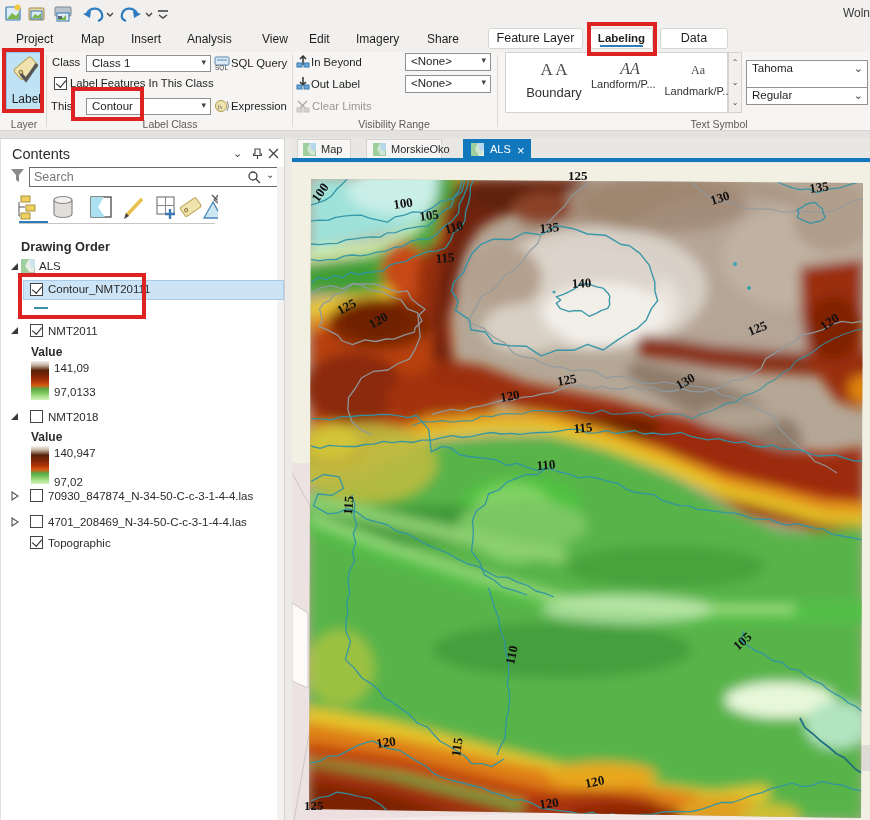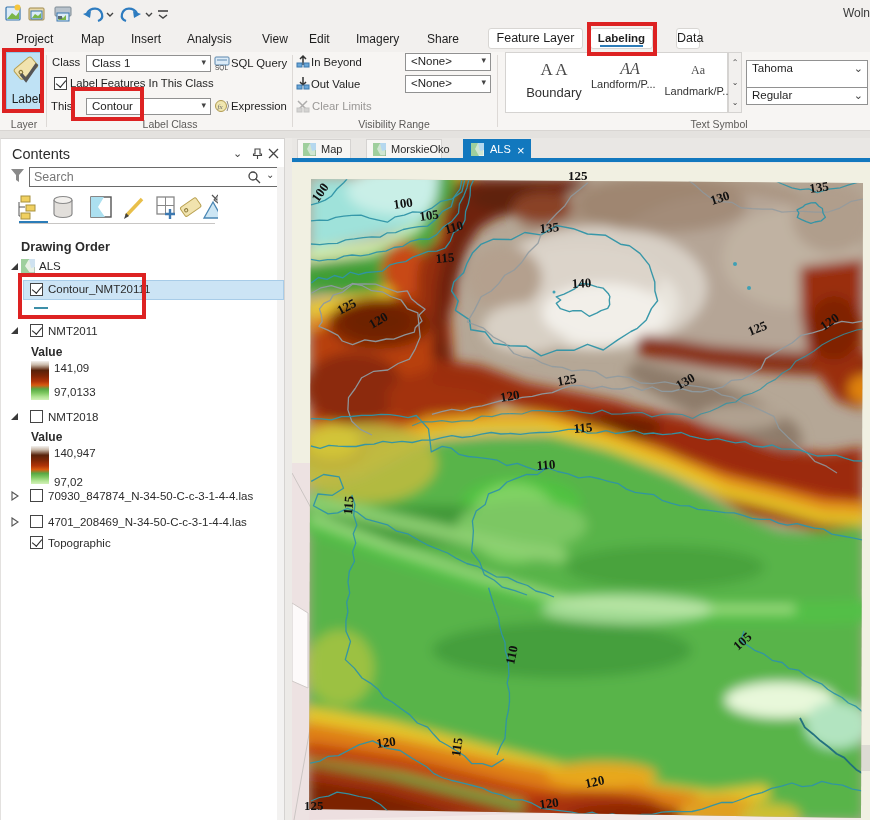--- a/index.html
+++ b/index.html
@@ -60,21 +60,21 @@
 <div class="rtab" style="left:16px">Project</div>
 <div class="rtab" style="left:81px">Map</div>
 <div class="rtab" style="left:131px">Insert</div>
 <div class="rtab" style="left:187px">Analysis</div>
 <div class="rtab" style="left:262px">View</div>
 <div class="rtab" style="left:309px">Edit</div>
 <div class="rtab" style="left:356px">Imagery</div>
 <div class="rtab" style="left:427px">Share</div>
 <div class="chip" style="left:488px;width:95px">Feature Layer</div>
 <div class="chip" style="left:590px;width:63px;font-weight:bold;font-size:11.5px">Labeling<div style="position:absolute;left:9px;right:9px;bottom:1px;height:2.5px;background:#2b7cb8"></div></div>
-<div class="chip" style="left:676px;width:24px">Data</div>
+<div class="chip" style="left:660px;width:68px">Data</div>
 </div>
 
 <div id="ribbon">
 <div class="vsep" style="left:46px"></div>
 <div class="vsep" style="left:292px"></div>
 <div class="vsep" style="left:497px"></div>
 
 <div class="abs" style="left:6px;top:0px;width:35px;height:58px;background:#bfe2f5;border:1px solid #8ec6e8"></div>
 <svg class="abs" style="left:9px;top:2px" width="30" height="34" viewBox="0 0 30 34">
  <g transform="rotate(-40 15 15)">
@@ -120,21 +120,21 @@
 <div class="rlab" style="left:311px;top:4px">In Beyond</div>
 <div class="dd" style="left:405px;top:1px;width:86px;height:18px">
       <span>&lt;None&gt;</span>
       <span class="chev">▾</span>
     </div>
 <svg class="abs" style="left:296px;top:24px" width="14" height="14" viewBox="0 0 14 14">
       <path d="M 7 1 L 7 9 M 4 6 L 7 9 L 10 6" stroke="#333" stroke-width="1.5" fill="none"></path>
       <rect x="1" y="9" width="5" height="4" fill="#6aa7d8" stroke="#3c78ad"></rect>
       <rect x="8" y="9" width="5" height="4" fill="#6aa7d8" stroke="#3c78ad"></rect>
     </svg>
-<div class="rlab" style="left:311px;top:26px">Out Value</div>
+<div class="rlab" style="left:311px;top:26px">Out Label</div>
 <div class="dd" style="left:405px;top:23px;width:86px;height:18px">
       <span>&lt;None&gt;</span>
       <span class="chev">▾</span>
     </div>
 <svg class="abs" style="left:296px;top:47px" width="14" height="14" viewBox="0 0 14 14" opacity="0.45">
       <path d="M 2 2 L 11 11 M 11 2 L 2 11" stroke="#555" stroke-width="1.5"></path>
       <rect x="1" y="9" width="5" height="4" fill="#aaa" stroke="#888"></rect>
       <rect x="8" y="9" width="5" height="4" fill="#aaa" stroke="#888"></rect>
     </svg>
 <div class="rlab" style="left:312px;top:48px;color:#9a9896">Clear Limits</div>

